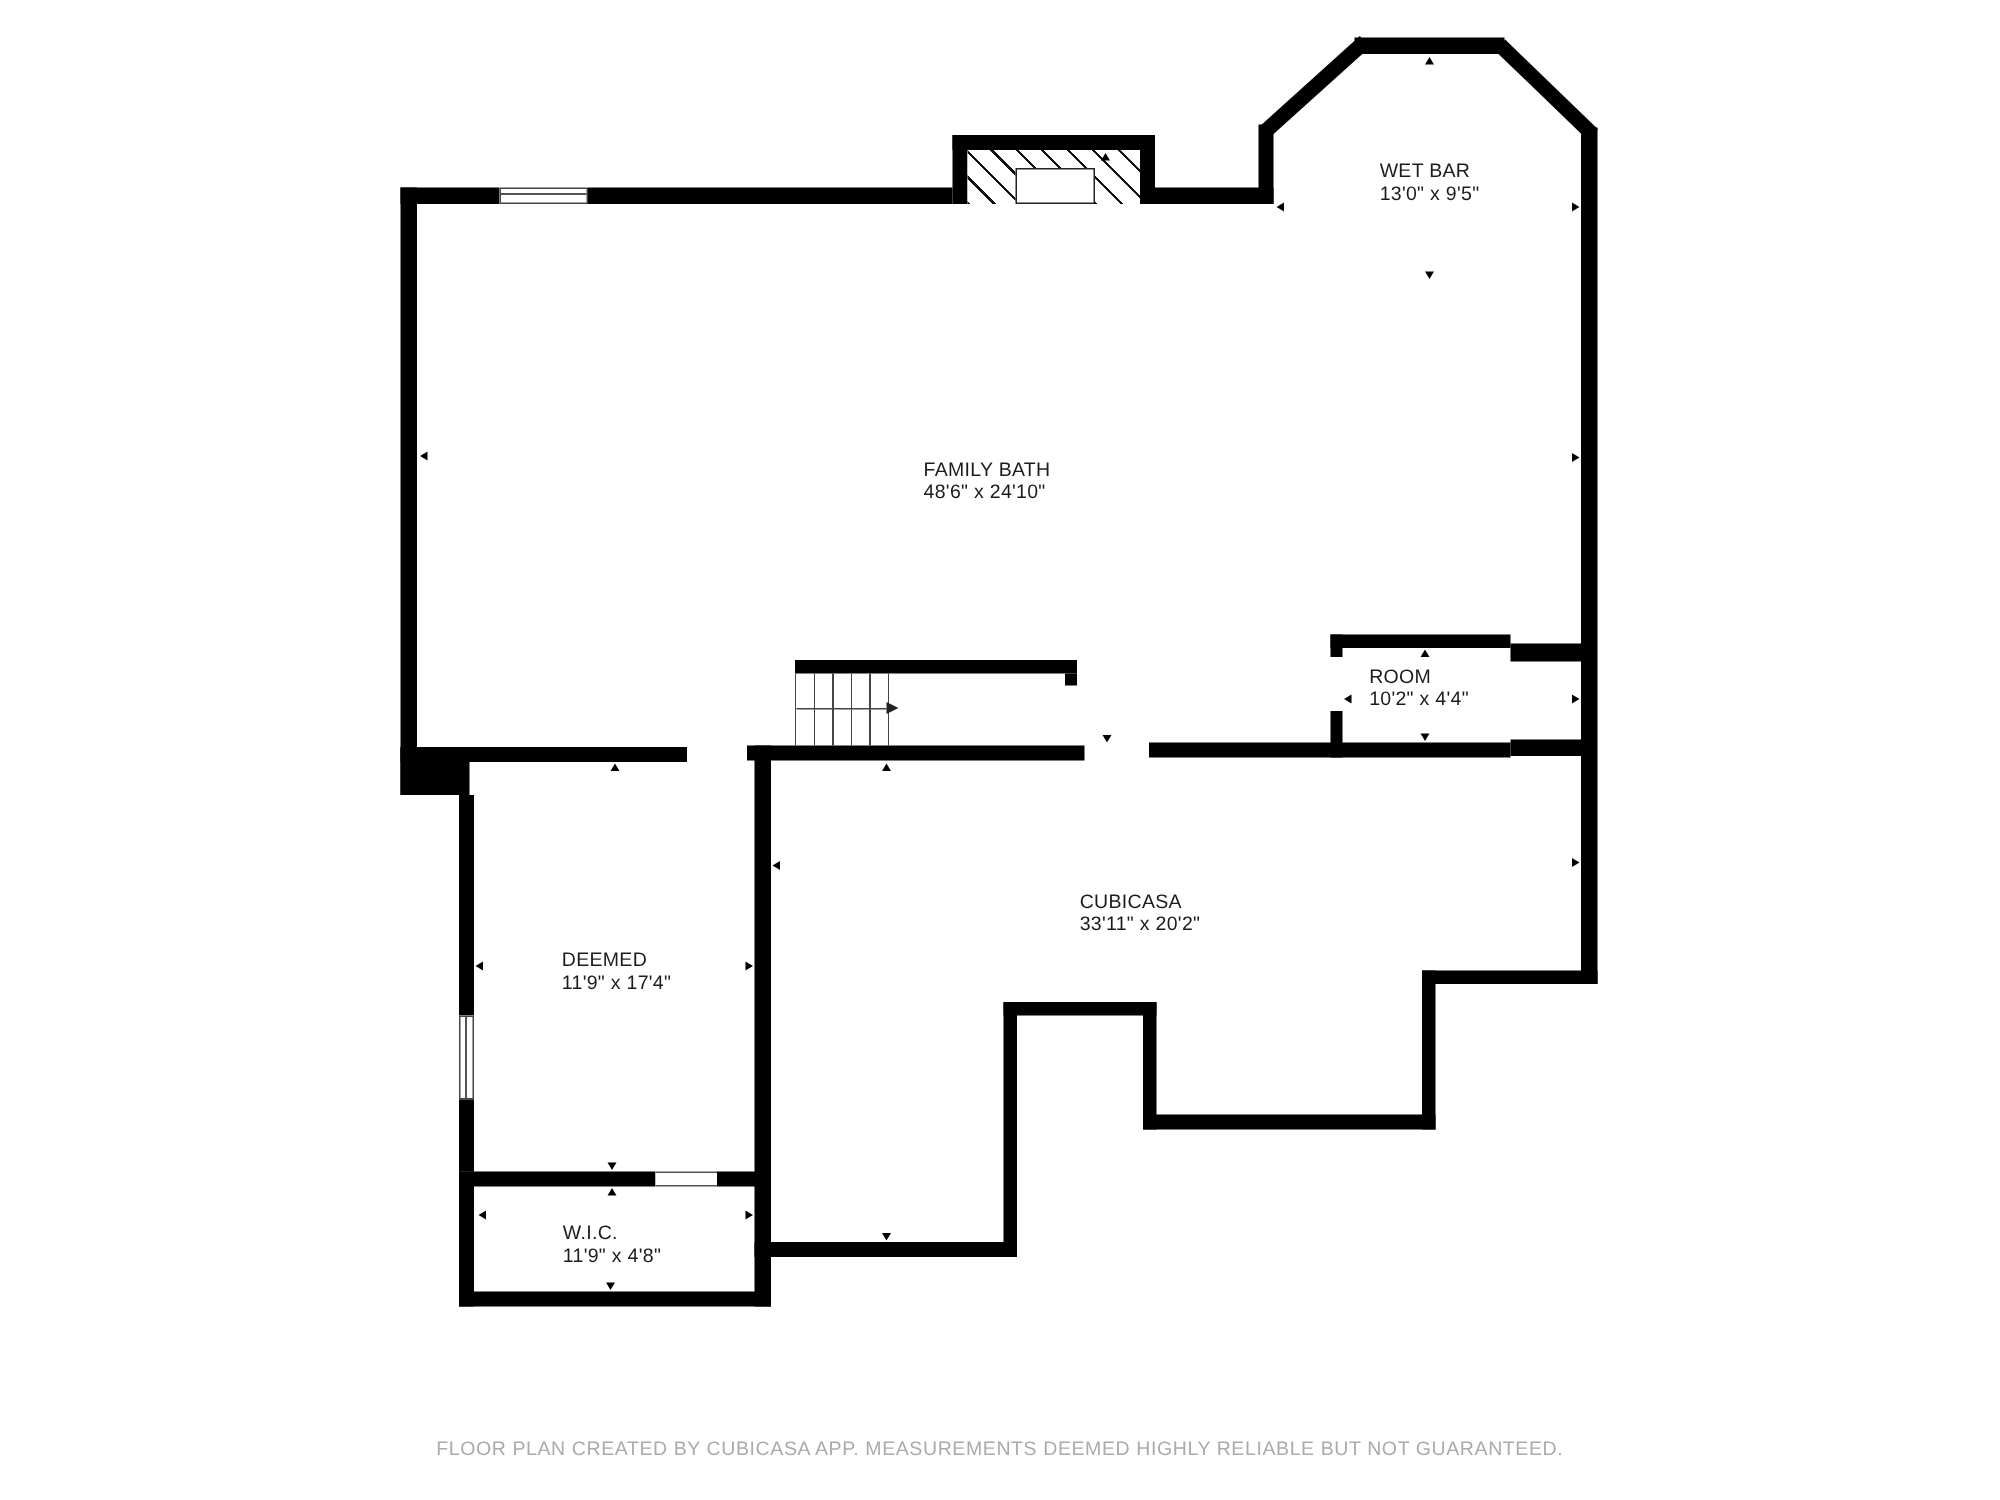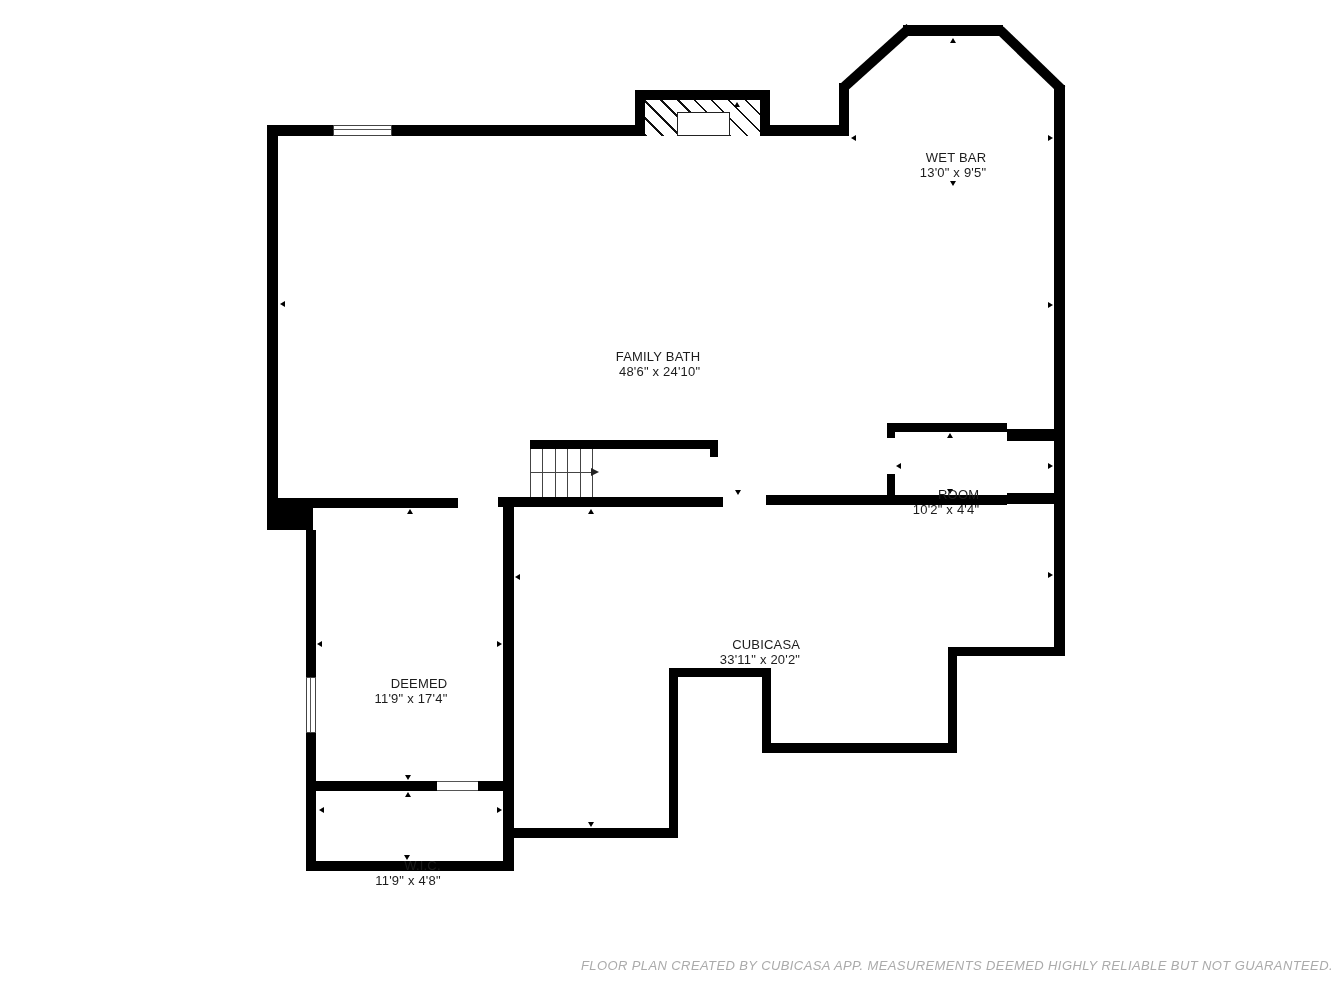--- a/index.html
+++ b/index.html
@@ -16,24 +16,24 @@
          background-image:repeating-linear-gradient(45deg,#111 0 1.5px,transparent 1.5px 12px);}
   .firebox{position:absolute;background:#fff;border:1.5px solid #222;box-sizing:border-box;}
   .treads{position:absolute;background-image:repeating-linear-gradient(to right,#444 0 1px,transparent 1px 12.4px);}
   .stair-line{position:absolute;background:#444;}
   .tri{position:absolute;width:0;height:0;}
   .tri.l{border-top:3px solid transparent;border-bottom:3px solid transparent;border-right:5px solid #000;}
   .tri.r{border-top:3px solid transparent;border-bottom:3px solid transparent;border-left:5px solid #000;}
   .tri.u{border-left:3px solid transparent;border-right:3px solid transparent;border-bottom:5px solid #000;}
   .tri.d{border-left:3px solid transparent;border-right:3px solid transparent;border-top:5px solid #000;}
   .tri.big-r{border-top:4px solid transparent;border-bottom:4px solid transparent;border-left:8px solid #222;}
-  .room-label{position:absolute;transform:translateX(-50%);text-align:right;color:#1c1c1c;
-              font-size:13px;line-height:14.5px;white-space:nowrap;letter-spacing:0.2px;margin-top:44px;}
-  .footer{position:absolute;left:0;right:0;text-align:right;color:#ababab;font-size:13px;
-          letter-spacing:0.4px;font-style:italic;}
+  .room-label{position:absolute;transform:translateX(-50%);text-align:left;color:#1c1c1c;
+              font-size:13px;line-height:14.5px;white-space:nowrap;letter-spacing:0.2px;}
+  .footer{position:absolute;left:0;right:0;text-align:center;color:#ababab;font-size:13px;
+          letter-spacing:0.4px;}
 </style>
 </head>
 <body>
 
 <div id="stage">
 
   <div class="wall" style="left:267px;top:125px;width:11px;height:405px;"></div>
   <div class="wall" style="left:267px;top:498px;width:46px;height:32px;"></div>
 
   <div class="wall" style="left:267px;top:125px;width:66px;height:11px;"></div>

